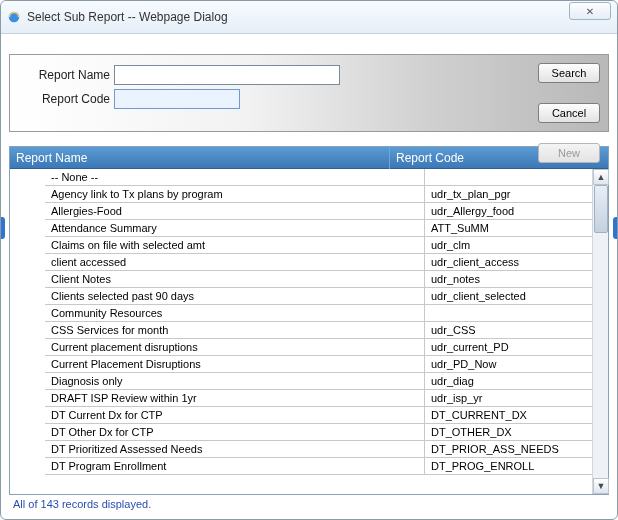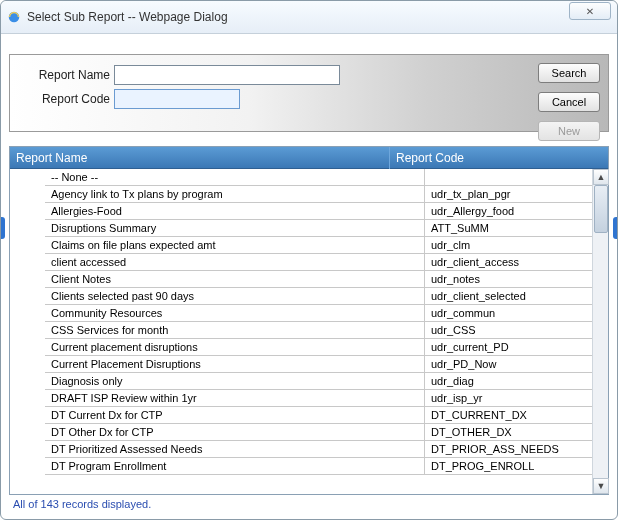--- a/index.html
+++ b/index.html
@@ -89,21 +89,21 @@
     padding: 0 3px;
     font-size: 12px;
   }
   .field-input.name-input { width: 226px; }
   .field-input.code-input { width: 126px; background: #eaf3ff; border-color:#6b9bd1; }
   .btn-col {
     position: absolute;
     right: 8px; top: 8px;
     display: flex;
     flex-direction: column;
-    gap: 9px;
+    gap: 20px;
   }
   .btn {
     width: 62px; height: 20px;
     border: 1px solid #7d7d7d;
     background: linear-gradient(#fdfdfd, #e2e2e2);
     border-radius: 3px;
     font-size: 11px;
     color: #000;
     display: flex;
     align-items: center;
@@ -245,42 +245,41 @@
             </div>
             <div class="row">
               <div class="cell-name">Agency link to Tx plans by program</div>
               <div class="cell-code">udr_tx_plan_pgr</div>
             </div>
             <div class="row">
               <div class="cell-name">Allergies-Food</div>
               <div class="cell-code">udr_Allergy_food</div>
             </div>
             <div class="row">
-              <div class="cell-name">Disruptions Summary</div>
+              <div class="cell-name">Attendance Summary</div>
               <div class="cell-code">ATT_SuMM</div>
             </div>
             <div class="row">
-              <div class="cell-name">Claims on file plans expected amt</div>
+              <div class="cell-name">Claims on file with selected amt</div>
               <div class="cell-code">udr_clm</div>
             </div>
             <div class="row">
               <div class="cell-name">client accessed</div>
               <div class="cell-code">udr_client_access</div>
             </div>
             <div class="row">
               <div class="cell-name">Client Notes</div>
               <div class="cell-code">udr_notes</div>
             </div>
             <div class="row">
               <div class="cell-name">Clients selected past 90 days</div>
               <div class="cell-code">udr_client_selected</div>
             </div>
             <div class="row">
               <div class="cell-name">Community Resources</div>
-              <div class="cell-code">udr_commun</div>
             </div>
             <div class="row">
               <div class="cell-name">CSS Services for month</div>
               <div class="cell-code">udr_CSS</div>
             </div>
             <div class="row">
               <div class="cell-name">Current placement disruptions</div>
               <div class="cell-code">udr_current_PD</div>
             </div>
             <div class="row">

